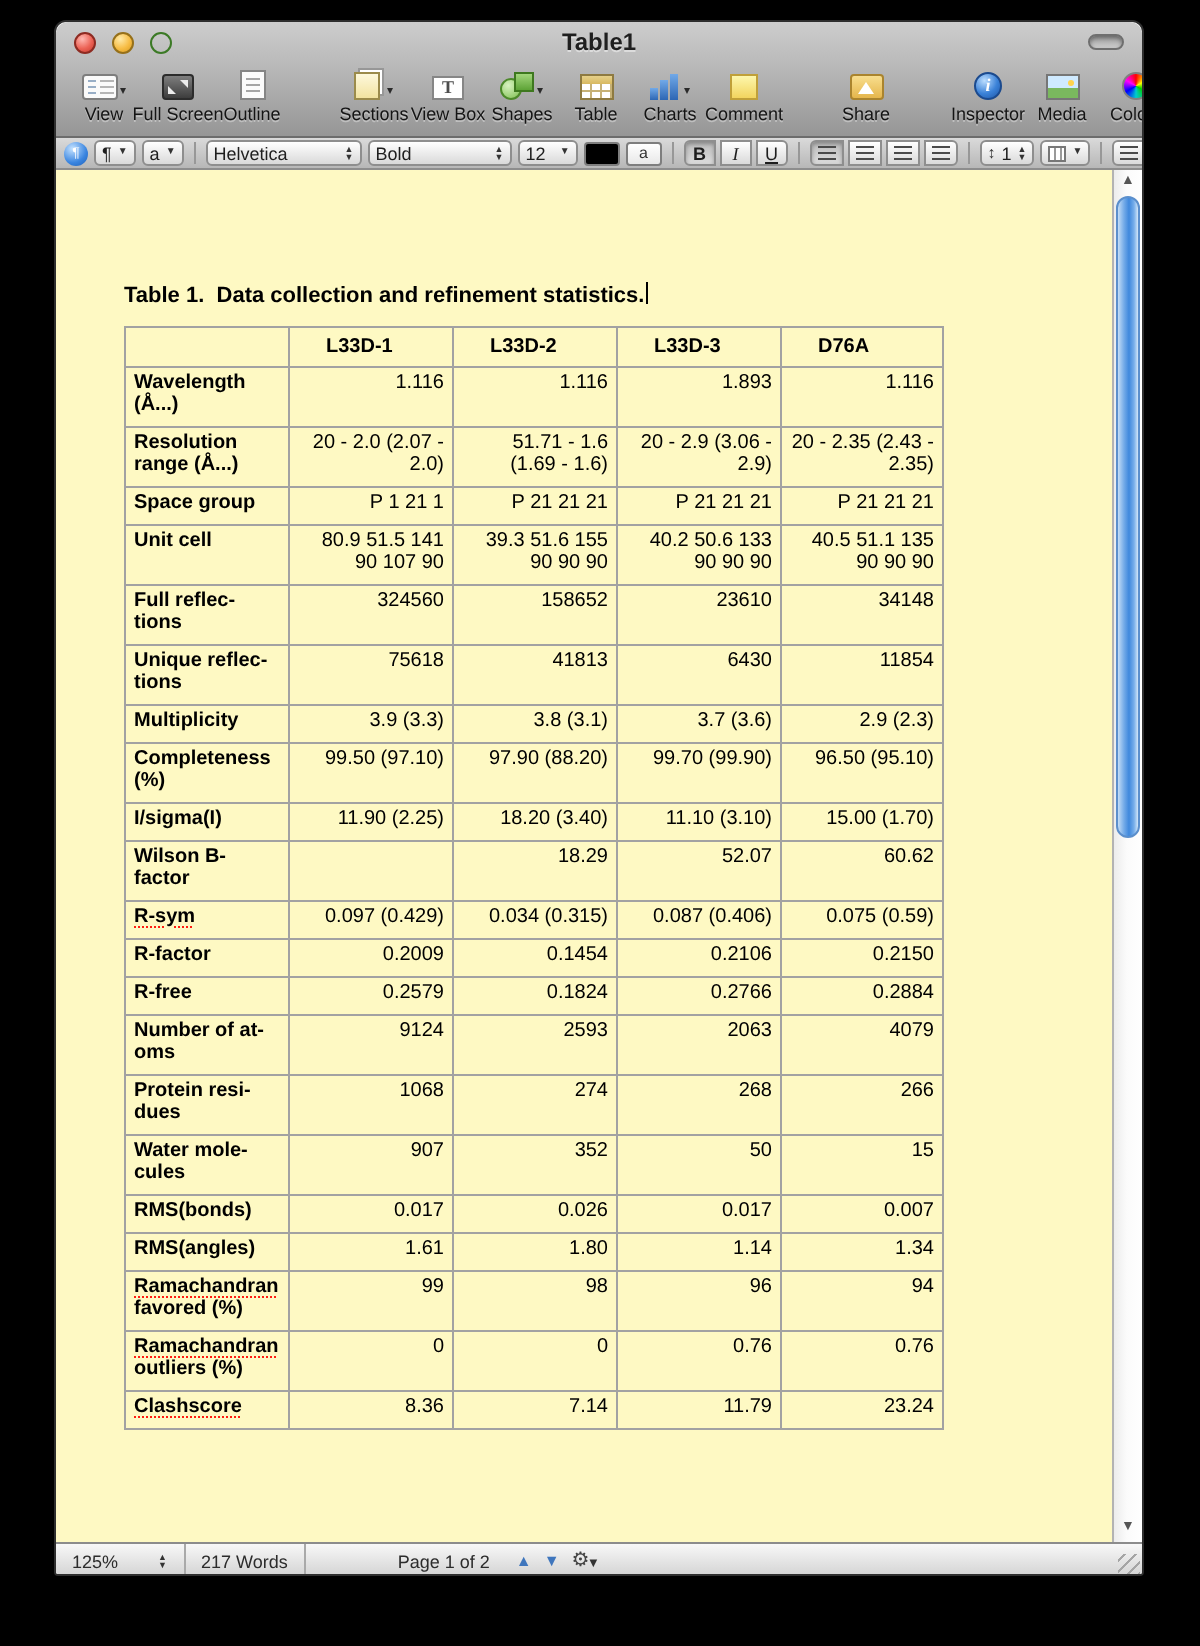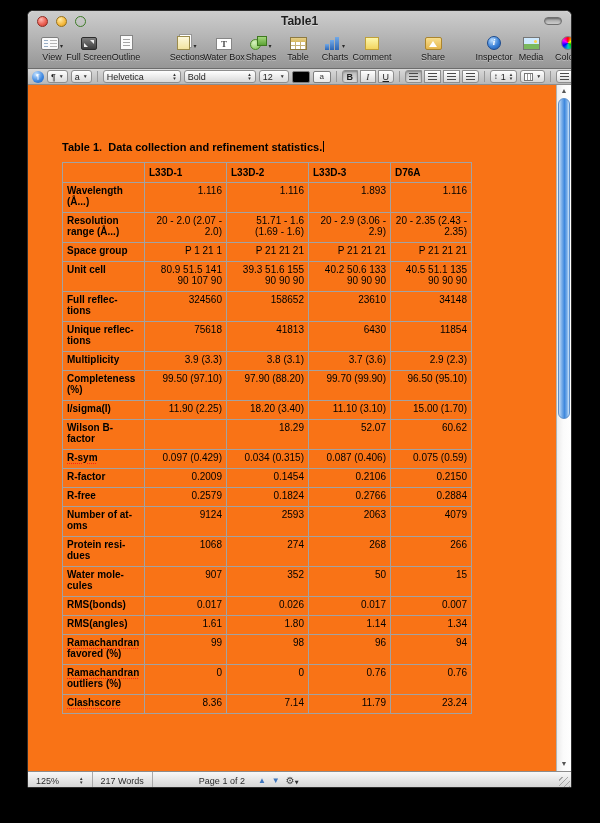--- a/index.html
+++ b/index.html
@@ -107,27 +107,27 @@
   .fb-swatch.hl{background:linear-gradient(#fff,#e8e8e8);display:flex;align-items:center;justify-content:center;
     font-size:8px;color:#333}
   .lines{width:9px;height:7px;background:repeating-linear-gradient(to bottom,#4a4a4a 0 1px,transparent 1px 3px)}
   .bold-b{font-weight:bold;font-size:9px}
   .ital-i{font-style:italic;font-family:"Liberation Serif",serif;font-size:9px}
   .und-u{text-decoration:underline;font-size:9px}
   .lnsp{font-size:8px;color:#333}
   .colicon{width:9px;height:8px;background:#fff;border:1px solid #777;
     background-image:repeating-linear-gradient(to right,transparent 0 2px,#999 2px 3px)}
   
-  .content{position:relative;height:686px;background:#f97316;display:flex}
+  .content{position:relative;height:686px;background:#fef9c3;display:flex}
   .page{flex:1;padding:56px 0 0 34px;overflow:hidden}
   .doc-title{font-size:11px;font-weight:bold;color:#000;white-space:pre-wrap;margin-bottom:9px}
   .cursor{display:inline-block;width:1px;height:11px;background:#000;vertical-align:-1px;margin-left:1px}
   table.stats{border-collapse:collapse;table-layout:fixed;width:409px;font-size:10px;line-height:11px;color:#000}
   .stats th,.stats td{border:1px solid #a2a2a2;vertical-align:top;overflow:hidden}
-  .stats th{font-weight:bold;text-align:left;padding:4px 4px;height:20px}
+  .stats th{font-weight:bold;text-align:left;padding:4px 18px;height:20px}
   .stats td{padding:2px 4px 5px}
   .stats td.lab{font-weight:bold}
   .stats td.val{text-align:right}
   .miss{text-decoration:underline;text-decoration-style:dotted;text-decoration-color:#ff1d12;
     text-decoration-thickness:1px;text-underline-offset:2px}
   
   .scrollcol{width:15px;flex:none;border-left:1px solid #b3b3b3;position:relative;
     background:linear-gradient(to right,#ececec,#fbfbfb 45%,#fff)}
   .sb-arrow{position:absolute;left:0;right:0;text-align:center;font-size:7px;color:#555;line-height:12px}
   .sb-up{top:0}.sb-down{bottom:1px}
@@ -184,21 +184,21 @@
           <div class="icwrap">
             <span class="ic ic-sections-icon"></span>
             <span class="tb-caret">▾</span>
           </div>
           <div class="tb-label">Sections</div>
         </div>
         <div class="tb-item">
           <div class="icwrap">
             <span class="ic ic-textbox-icon"></span>
           </div>
-          <div class="tb-label">Water Box</div>
+          <div class="tb-label">View Box</div>
         </div>
         <div class="tb-item">
           <div class="icwrap">
             <span class="ic ic-shapes-icon"></span>
             <span class="tb-caret">▾</span>
           </div>
           <div class="tb-label">Shapes</div>
         </div>
         <div class="tb-item">
           <div class="icwrap">

